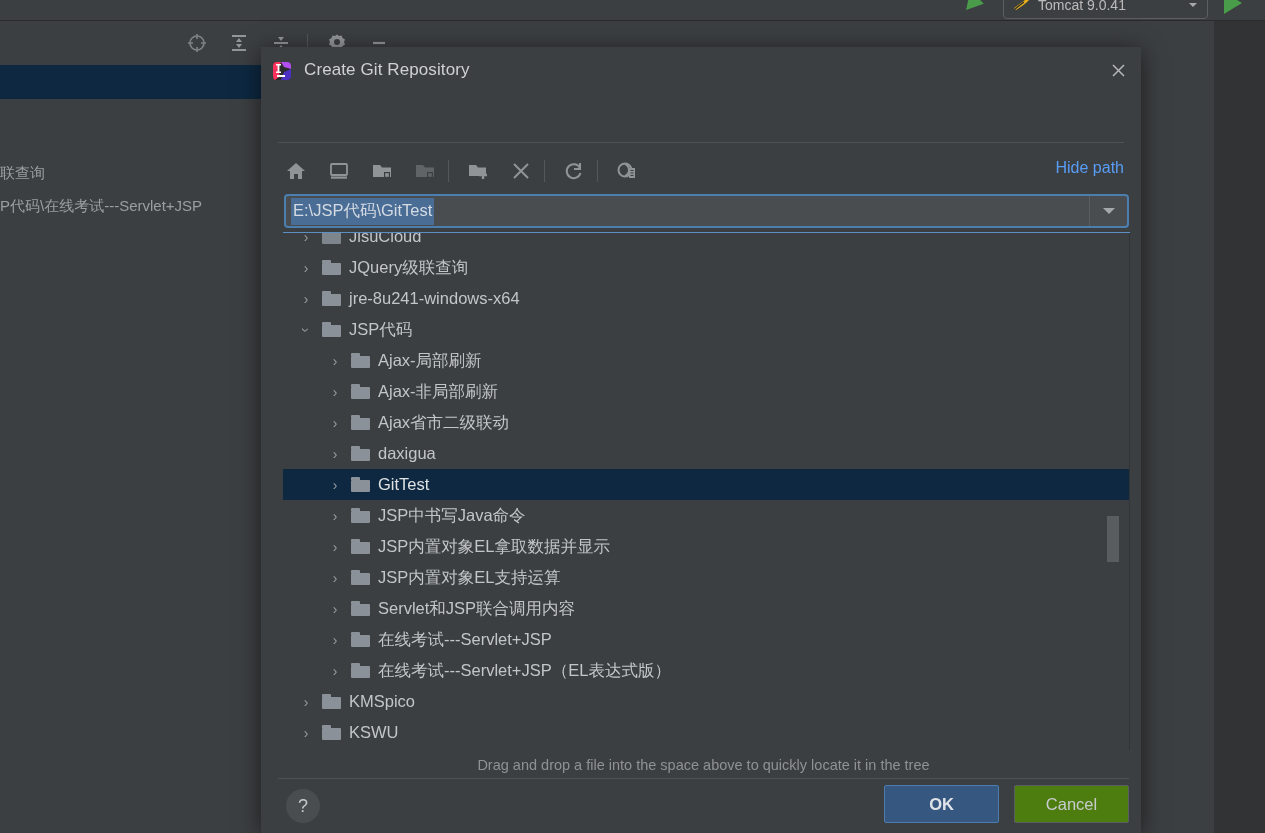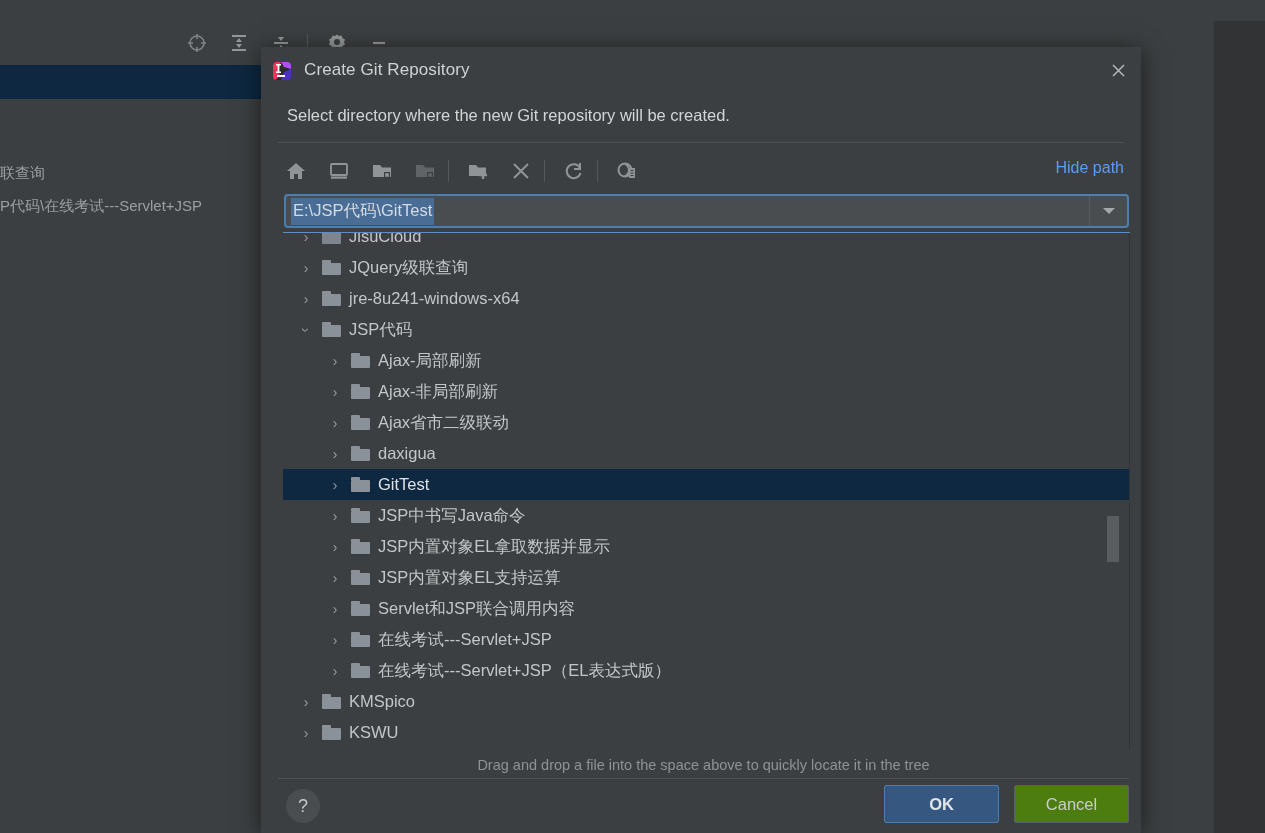--- a/index.html
+++ b/index.html
@@ -241,20 +241,32 @@
     background: #4d7c0f; border: 1px solid #5c5f61; color: #c9cccf;
   }
 </style>
 </head>
 <body>
 
 <div id="root">
 
   <div class="ide-bg">
 
+    <div class="ide-topstrip">
+      <div class="run-arrow-left"></div>
+      <div class="tomcat-chip">
+        <svg width="20" height="16" viewBox="0 0 20 16">
+          <path d="M2 11 L9 6 L13 3 L18 2 L14 6 L10 9 L4 13 Z" fill="#e8b117"></path>
+          <path d="M3 12 L8 8 L12 5" stroke="#2b2b2b" stroke-width="1.3" fill="none"></path>
+        </svg>
+        <span class="tomcat-label">Tomcat 9.0.41</span>
+        <span class="tomcat-caret"></span>
+      </div>
+      <div class="run-arrow-right"></div>
+    </div>
 
     <div class="panel-toolbar">
       <div class="ico" style="left:184px">
         <svg width="20" height="20" viewBox="0 0 20 20">
           <circle cx="10" cy="10" r="7" stroke="#9a9da0" stroke-width="1.6" fill="none"></circle>
           <path d="M10 1 V6 M10 14 V19 M1 10 H6 M14 10 H19" stroke="#9a9da0" stroke-width="1.6"></path>
         </svg>
       </div>
       <div class="ico" style="left:226px">
         <svg width="20" height="20" viewBox="0 0 20 20">
@@ -306,21 +318,20 @@
         </svg>
       </div>
       <div class="dlg-title">Create Git Repository</div>
       <div class="dlg-close">
         <svg width="15" height="15" viewBox="0 0 15 15">
           <path d="M2 2 L13 13 M13 2 L2 13" stroke="#b5b7b9" stroke-width="1.5"></path>
         </svg>
       </div>
     </div>
 
-    <div class="dlg-subtitle">Select directory where the new Git repository will be created.</div>
     <div class="dlg-rule"></div>
 
     <div class="fc-toolbar">
       <div class="ico" style="left:4px">
         <svg width="22" height="22" viewBox="0 0 22 22">
           <path d="M11 3 L20 11 H17 V19 H13 V14 H9 V19 H5 V11 H2 Z" fill="#a9acae"></path>
         </svg>
       </div>
       <div class="ico" style="left:47px">
         <svg width="22" height="22" viewBox="0 0 22 22">

